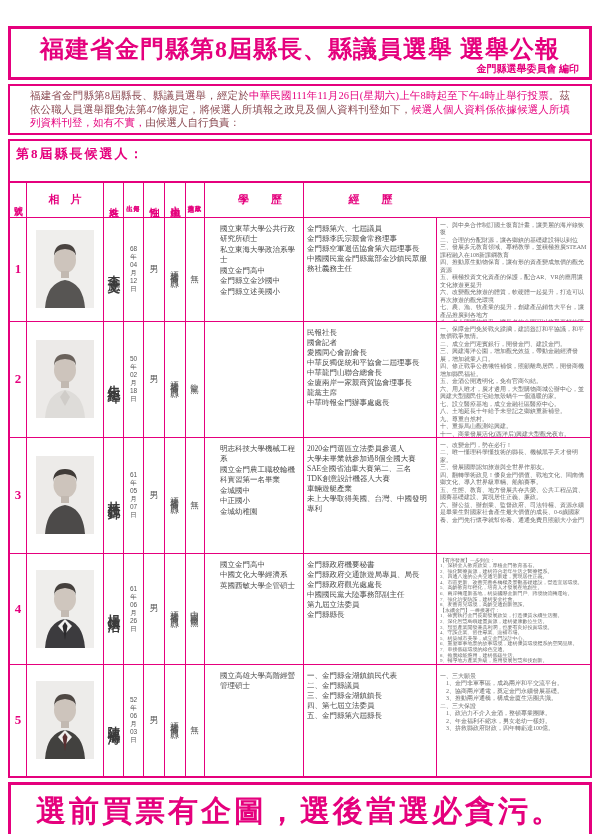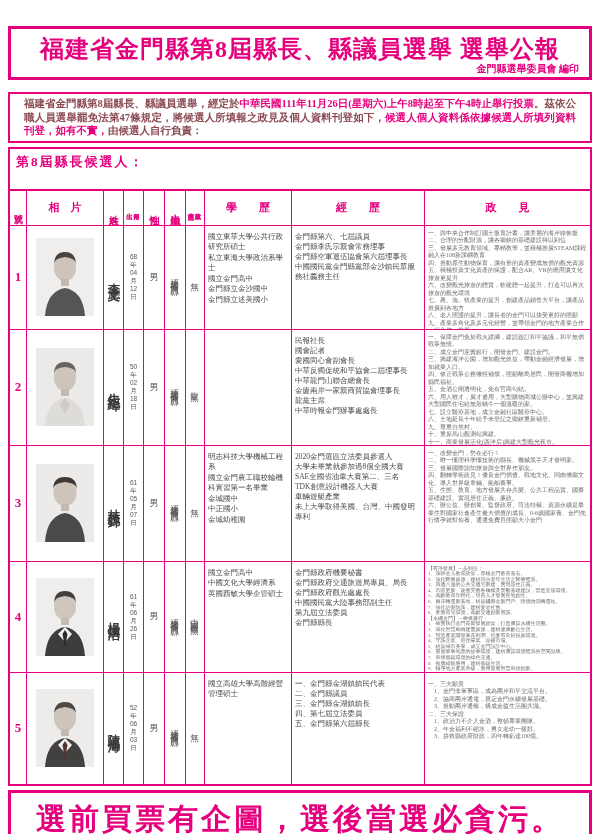--- a/index.html
+++ b/index.html
@@ -17,23 +17,23 @@
   .title-box h1{
     margin:0 0 8px 0;font-size:24px;font-weight:bold;color:#E5007D;
     font-family:"Liberation Serif","DejaVu Serif",serif;letter-spacing:1px;
   }
   .publisher{
     position:absolute;right:10px;bottom:1px;font-size:10px;color:#E5007D;
     font-family:"Liberation Serif","DejaVu Serif",serif;font-weight:bold;text-align:right;
   }
   
   .intro-box{
-    margin-top:12px;border:2px solid #E5007D;padding:3px 14px;
+    margin-top:4px;border:2px solid #E5007D;padding:3px 20px;
     font-size:10.5px;line-height:13.5px;text-align:justify;color:#8B4A52;
-    font-family:"Liberation Serif","DejaVu Serif",serif;font-weight:bold;
+    font-family:"Liberation Serif","DejaVu Serif",serif;font-weight:normal;
   }
   .intro-box .hl{color:#E5007D;}
   
   .section-label{
     margin-top:4px;border:2px solid #E5007D;border-bottom:none;
     padding:4px 6px 18px;font-size:13px;font-weight:bold;color:#E5007D;
     font-family:"Liberation Serif","DejaVu Serif",serif;letter-spacing:2px;
   }
   
   .ctable{border:2px solid #E5007D;}
@@ -45,21 +45,21 @@
     overflow:hidden;
   }
   .cell:last-child{border-right:none;}
   .c-no{width:17px;}
   .c-photo{width:77px;}
   .c-name{width:20px;}
   .c-dob{width:20px;}
   .c-sex{width:21px;}
   .c-birth{width:21px;}
   .c-party{width:19px;}
-  .c-edu{width:87px;}
+  .c-edu{width:87px;margin-left:12px;}
   .c-exp{width:133px;}
   .c-plat{flex:1;}
   .hrow{height:34px;text-align:right;}
   .hrow .cell{color:#E5007D;font-weight:bold;font-family:"Liberation Serif","DejaVu Serif",serif;}
   .r1{height:103px;} .r2{height:115px;} .r3{height:115px;} .r4{height:110px;} .r5{height:111px;}
   .vtext{writing-mode:vertical-rl;text-orientation:upright;}
   .h-no{font-size:9px;line-height:9px;letter-spacing:1px;}
   .h-wide{font-size:11px;letter-spacing:0;}
   .h-v{font-size:10px;letter-spacing:1px;}
   .h-tiny{font-size:6.5px;line-height:7px;display:flex;flex-direction:row;gap:0;}
@@ -131,21 +131,20 @@
           <span>年月日</span>
         </div>
       <div class="cell c-sex vtext h-v">性別</div>
       <div class="cell c-birth vtext h-v">出生地</div>
       <div class="cell c-party h-tiny">
           <span>推薦之</span>
           <span>政黨</span>
         </div>
       <div class="cell c-edu h-wide">學　　歷</div>
       <div class="cell c-exp h-wide">經　　歷</div>
-      <div class="cell c-plat h-wide">政　　見</div>
     </div>
 
     <div class="trow r1">
       <div class="cell c-no num">1</div>
       <div class="cell c-photo">
         <svg class="photo-frame" viewBox="0 0 58 78" xmlns="http://www.w3.org/2000/svg">
             <rect width="58" height="78" fill="#efeeec"></rect>
             <ellipse cx="29" cy="30" rx="11" ry="13" fill="#cdc4bc"></ellipse>
             <path d="M18 27 Q18 14 29 14 Q40 14 40 27 Q40 20 29 19 Q18 20 18 27 Z" fill="#4a4441"></path>
             <rect x="25" y="41" width="8" height="7" fill="#c2b9b1"></rect>

